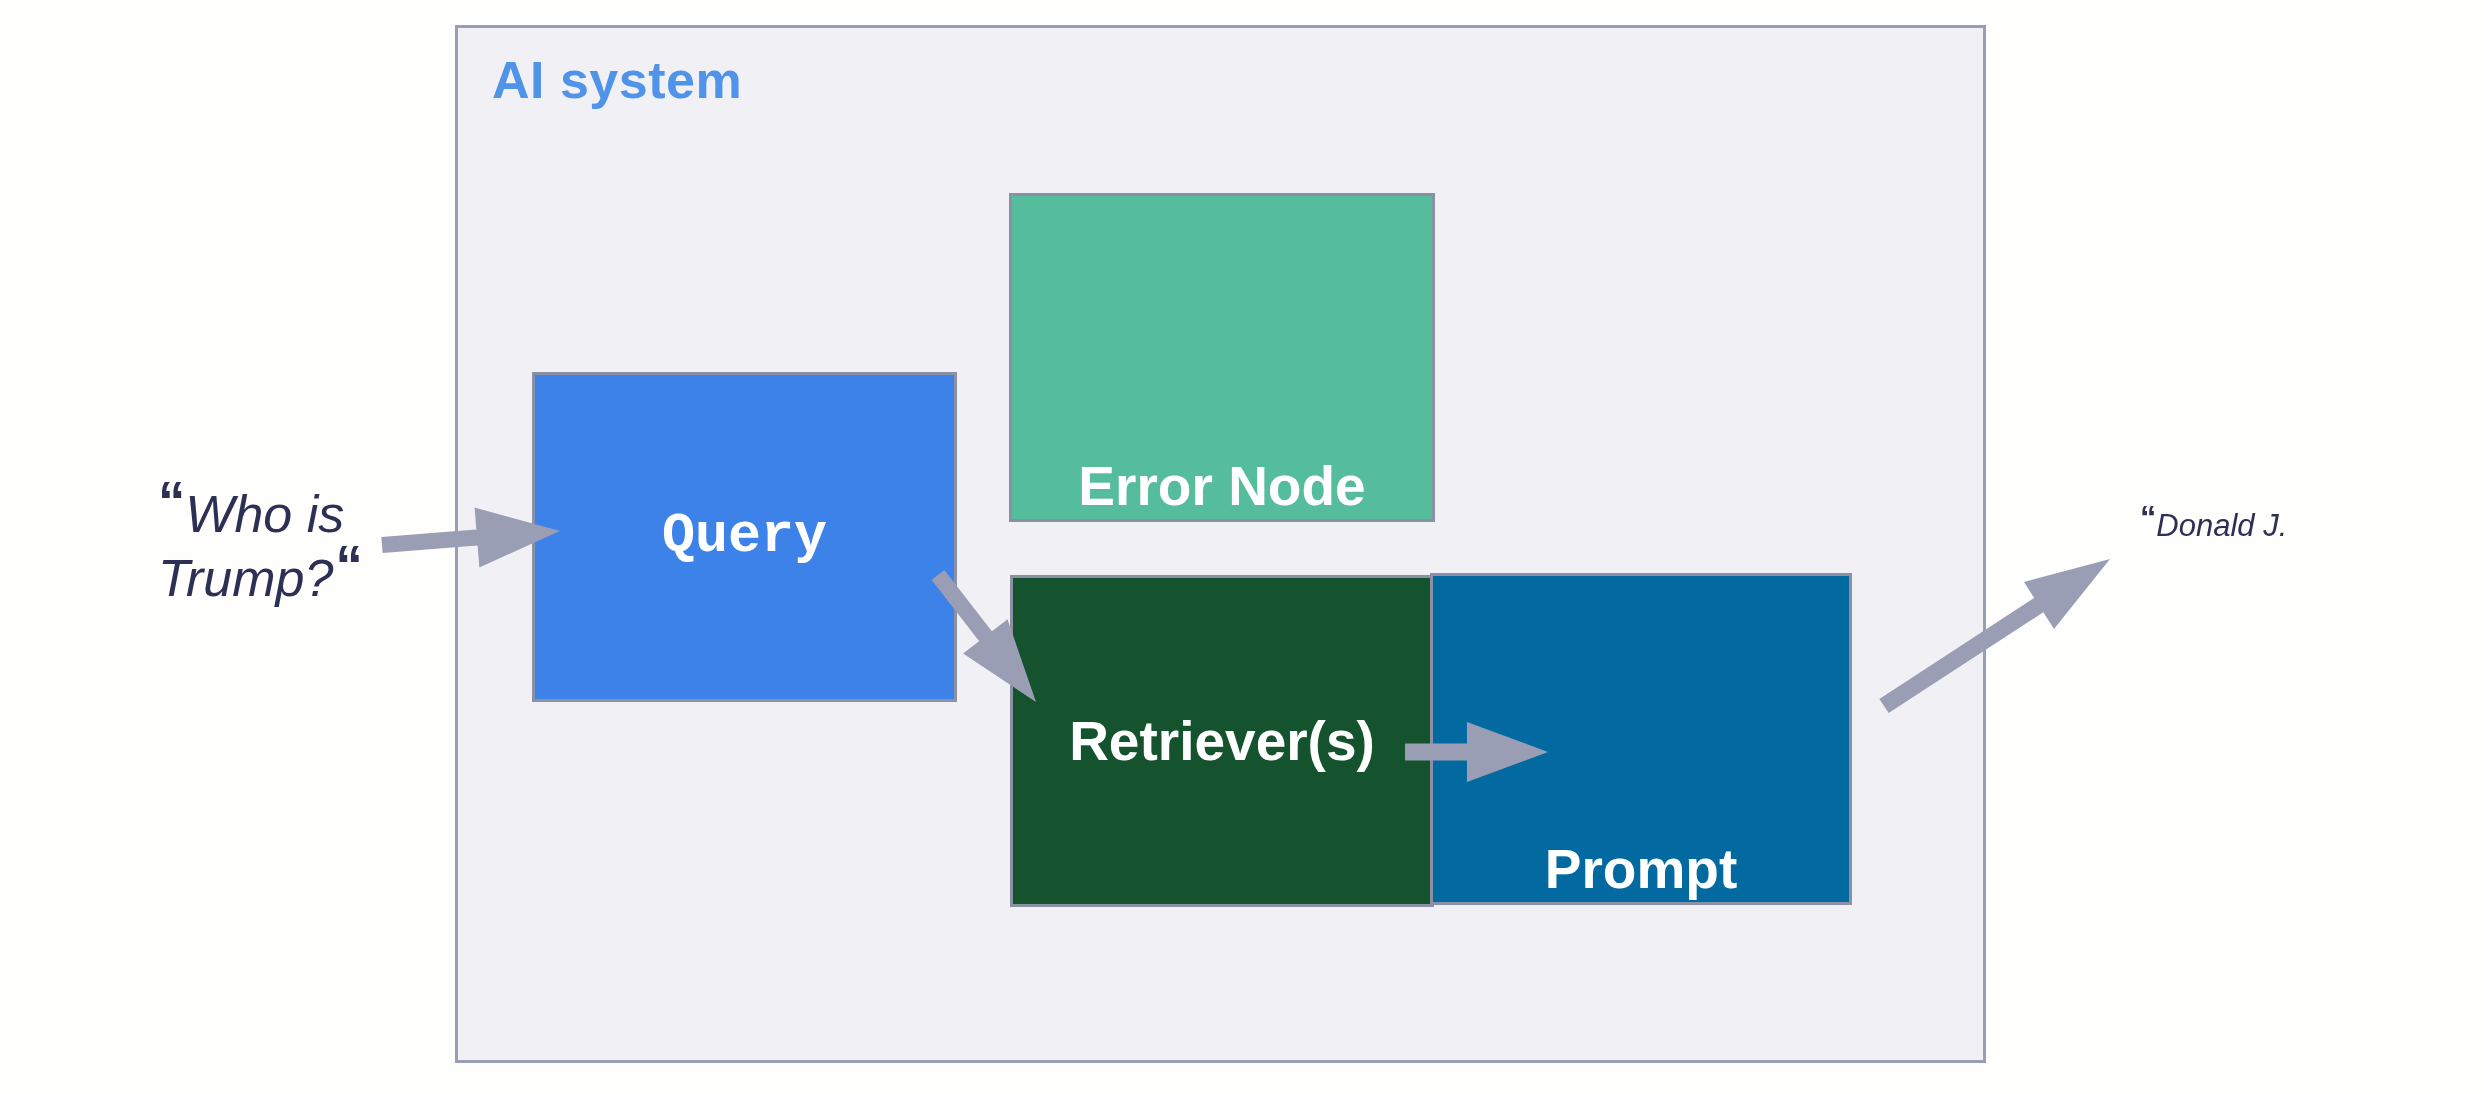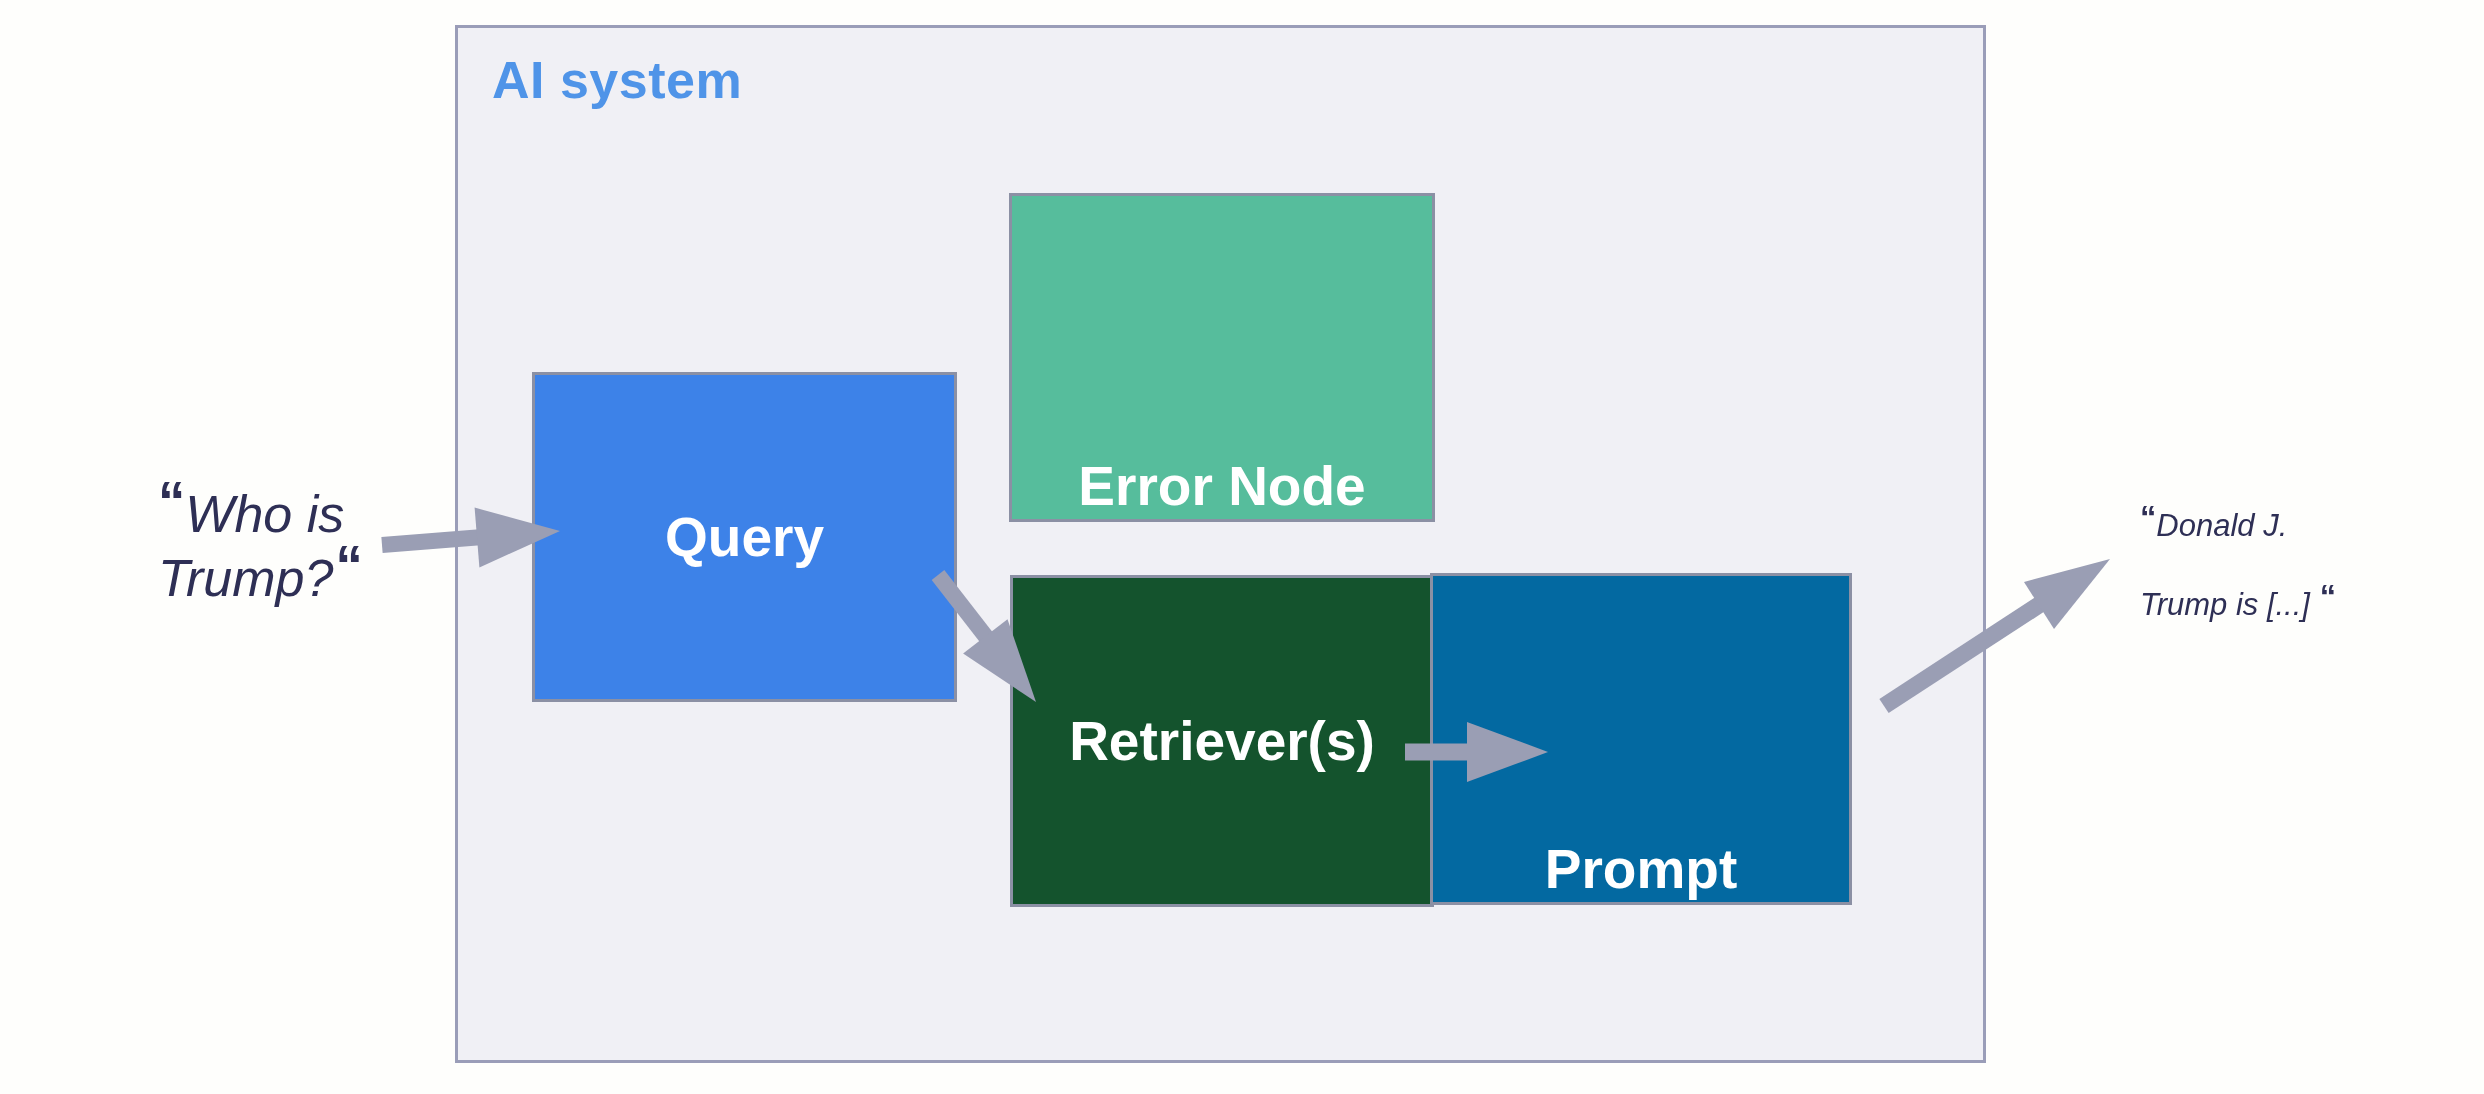--- a/index.html
+++ b/index.html
@@ -74,21 +74,21 @@
   svg.arrows polygon { fill: var(--arrow); }
 </style>
 </head>
 <body>
 
 <div class="canvas">
 
   <div class="ai-container"></div>
   <div class="ai-title">AI system</div>
 
-  <div class="node" style="left: 532px; top: 372px; width: 425px; height: 330px; background: rgb(61, 130, 232);">
+  <div class="node" style="left: 532px; top: 372px; width: 425px; height: 330px; background: rgb(61, 130, 232); font-family: Liberation Mono, monospace;">
     <div class="node-label">
       <span class="nl">Query</span>
     </div>
   </div>
 
   <div class="node" style="left: 1009px; top: 193px; width: 426px; height: 329px; background: rgb(86, 189, 156); align-items: flex-end;">
     <div class="node-label">
       <span class="nl">Error Node</span>
     </div>
   </div>
@@ -105,21 +105,20 @@
     </div>
   </div>
 
   <div class="quote quote-input">
     <span class="line"><span class="qmark open">“</span><span>Who is</span></span>
     <span class="line"><span>Trump?</span><span class="qmark close">“</span></span>
   </div>
 
   <div class="quote quote-output">
     <span class="line"><span class="qmark open">“</span><span>Donald J.</span></span>
-    <span class="line"><span>Trump is [...]</span><span class="qmark close">“</span></span>
   </div>
 
   <svg class="arrows" viewBox="0 0 2484 1094">
     <g>
       <line x1="382" y1="545" x2="483" y2="537" stroke-width="16"></line>
       <polygon points="560,531 474.6,507.6 479.4,567.4"></polygon>
     </g>
     <g>
       <line x1="938" y1="575" x2="990" y2="642" stroke-width="16"></line>
       <polygon points="1036,702 963.1,653.4 1007.5,619.2"></polygon>

